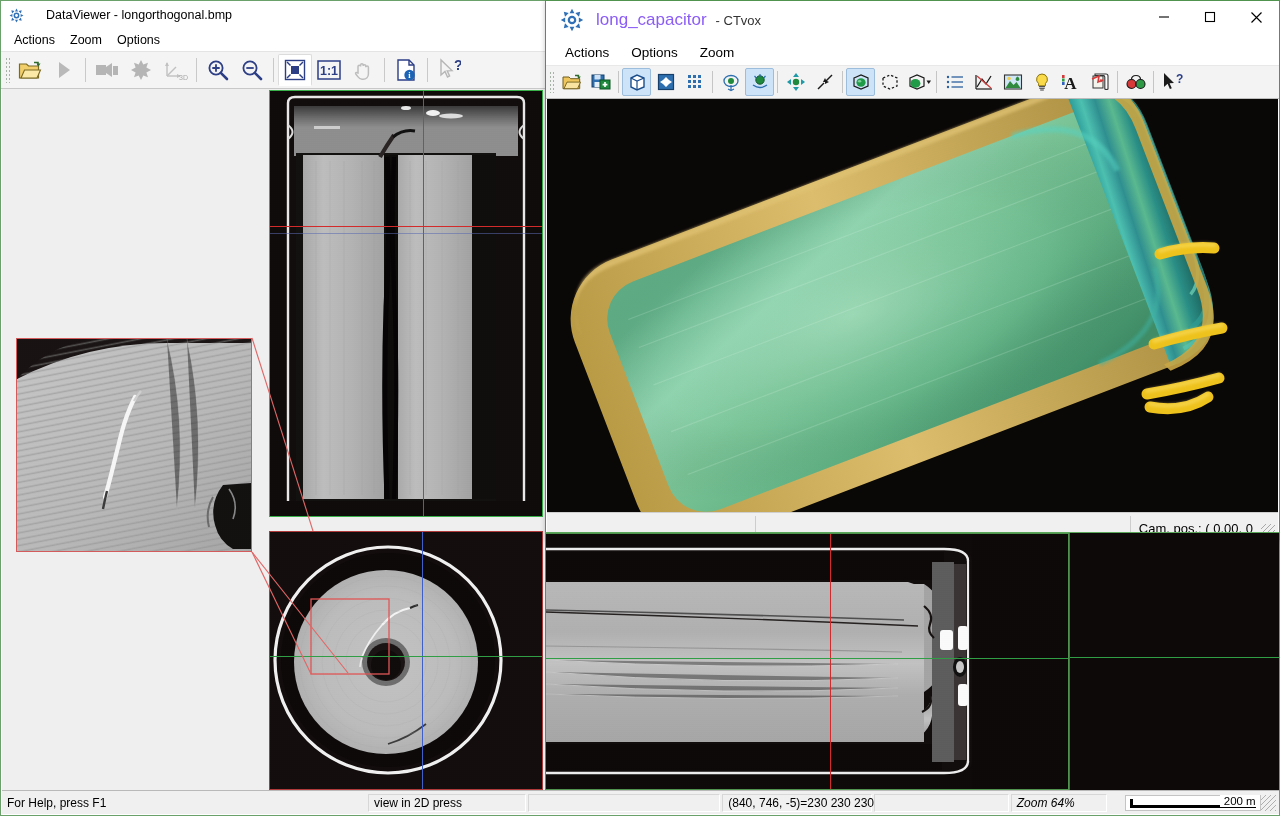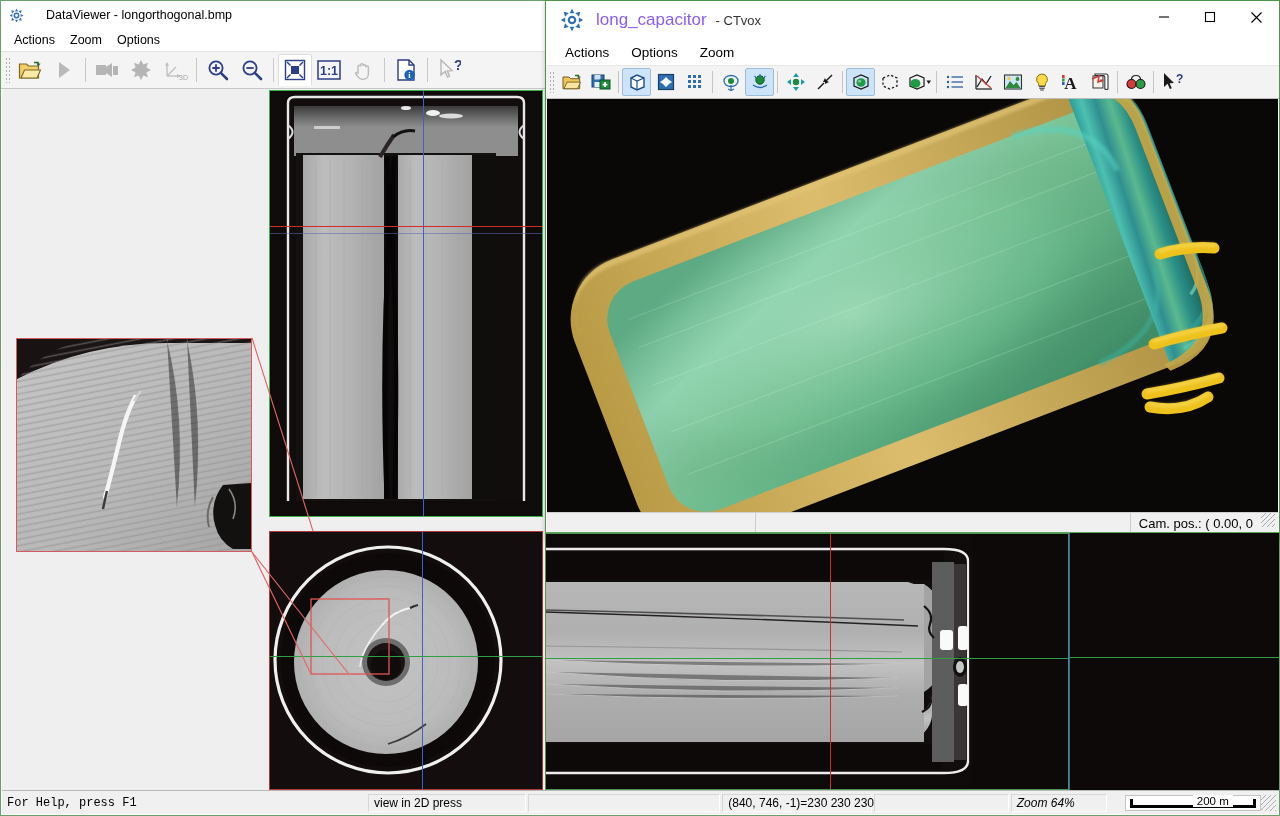--- a/index.html
+++ b/index.html
@@ -72,21 +72,21 @@
     position:absolute; left:1px; bottom:1px; width:1277px; height:24px;
     background:#f0f0f0; border-top:1px solid #b9b9b9;
     display:flex; align-items:center; font-size:12px; color:#000;
   }
   .sb-cell { height:18px; display:flex; align-items:center; padding:0 5px;
     border:1px solid #d7d7d7; border-right-color:#fff; border-bottom-color:#fff;
     margin-right:2px; white-space:nowrap; background:#f0f0f0; }
   .sb-flat { border:none; background:transparent; }
 
   .sb-scale { position:relative; width:140px; height:16px; margin-left:16px;
-     border:1px solid #c4c4c4; background:#fff; display:flex; align-items:center; justify-content:center;padding-left:40px; }
+     border:1px solid #c4c4c4; background:#fff; display:flex; align-items:center; justify-content:flex-end;padding-left:40px; }
   .sb-scale .bar { position:absolute; left:4px; right:4px; bottom:2px; height:3px; background:#000; }
   .sb-scale .tick-l { position:absolute; left:4px; bottom:2px; width:3px; height:9px; background:#000; }
   .sb-scale .tick-r { position:absolute; right:4px; bottom:2px; width:3px; height:9px; background:#000; }
   .sb-scale .lbl { position:relative; font-size:11.5px; color:#000; z-index:2; margin-bottom:3px;
      background:#fff; padding:0 4px; }
   .sb-grip { width:16px; height:16px; margin-left:auto; margin-right:3px;
      background-image: linear-gradient(135deg, transparent 45%, #a8a8a8 45%, #a8a8a8 55%, transparent 55%);
      background-size:5px 5px; opacity:.9; }
 
   
@@ -110,21 +110,21 @@
      display:flex; align-items:center; padding-left:3px; }
   .cvb { width:29px; height:28px; display:flex; align-items:center; justify-content:center;
      border:1px solid transparent; border-radius:2px; cursor:default; }
   .cvb.active { background:#cde3f7; border:1px solid #9dbddd; }
   .cvsep { width:1px; height:22px; background:#c5c5c5; margin:0 3px; }
 
   .cv-viewport { position:absolute; left:1px; top:98px; width:731px; height:414px;
      background:#0b0808; overflow:hidden; }
 
   .cv-statusbar { position:absolute; left:1px; bottom:1px; width:731px; height:26px;
-     background:#f0f0f0; border-top:1px solid #cfcfcf; display:flex; align-items:flex-start; }
+     background:#f0f0f0; border-top:1px solid #cfcfcf; display:flex; align-items:flex-end; }
   .cvsb-cell { height:20px; display:flex; align-items:center; padding:0 8px;
      font-size:13px; color:#000; white-space:nowrap; }
   .cvsb-div { width:1px; height:22px; background:#cdcdcd; }
   .cvsb-grip { width:14px; height:14px; margin-left:auto; margin-right:3px;
      background-image: linear-gradient(135deg, transparent 45%, #a8a8a8 45%, #a8a8a8 55%, transparent 55%);
      background-size:5px 5px; }
 
   
   .xh { position:absolute; pointer-events:none; }
   .xh.v { width:1px; top:0; bottom:0; }
@@ -433,24 +433,24 @@
         <g stroke="#e06666" stroke-width="1.1" fill="none">
           <path d="M250 249 L311 442"></path>
           <path d="M250 463 L309 585"></path>
           <path d="M250 463 L346 584"></path>
         </g>
       </svg>
 
     </div>
 
     <div class="dv-statusbar">
-      <div class="sb-cell sb-flat" style="width:380px;font-family:Liberation Mono, monospace;">For Help, press F1</div>
+      <div class="sb-cell sb-flat" style="width:380px;">For Help, press F1</div>
       <div class="sb-cell" style="width:165px;">view in 2D press</div>
       <div class="sb-cell" style="width:200px;"></div>
-      <div class="sb-cell" style="width:150px;">(840, 746, -1)=230 230 230</div>
+      <div class="sb-cell" style="width:150px;">(840, 746, -5)=230 230 230</div>
       <div class="sb-cell" style="width:140px;"></div>
       <div class="sb-cell" style="width:100px;font-style:italic;">Zoom 64%</div>
       <div class="sb-scale">
         <span class="tick-l"></span>
           <span class="tick-r"></span>
           <span class="bar"></span>
         <span class="lbl">200 m</span>
       </div>
       <div class="sb-grip"></div>
     </div>

